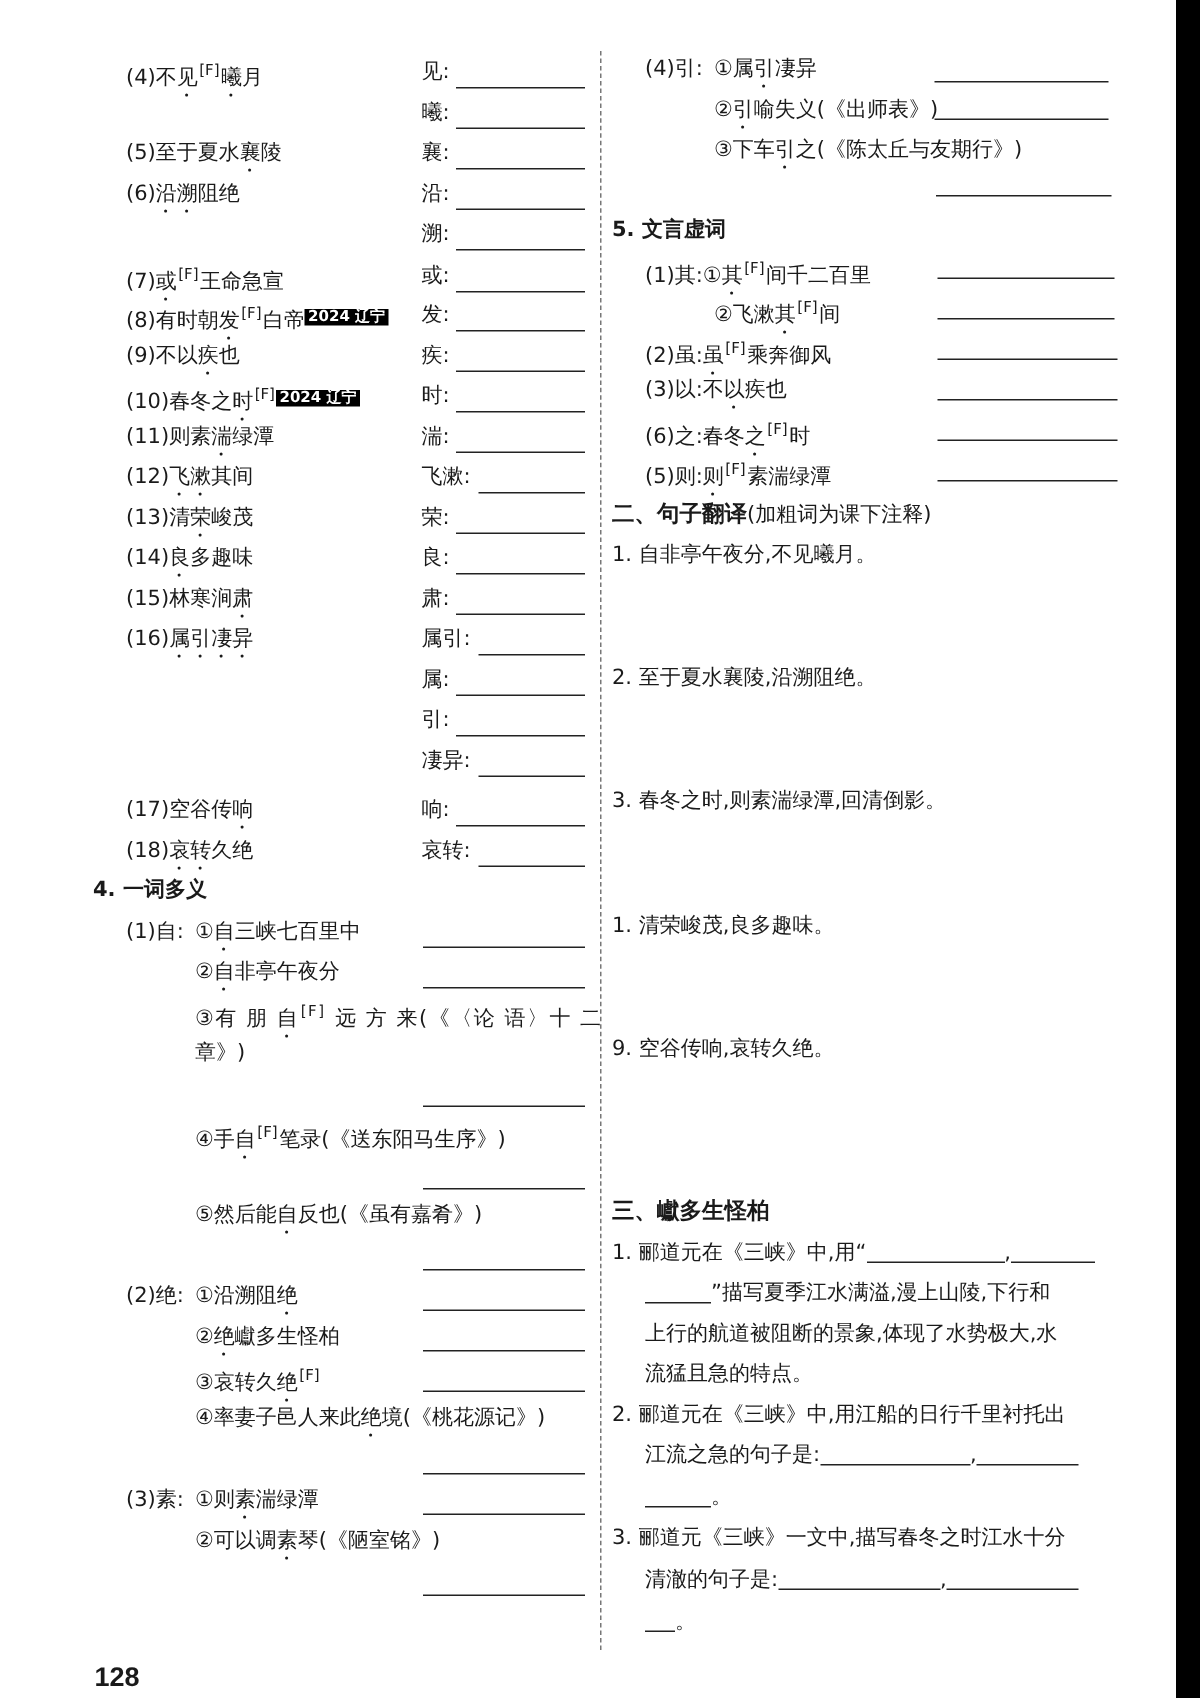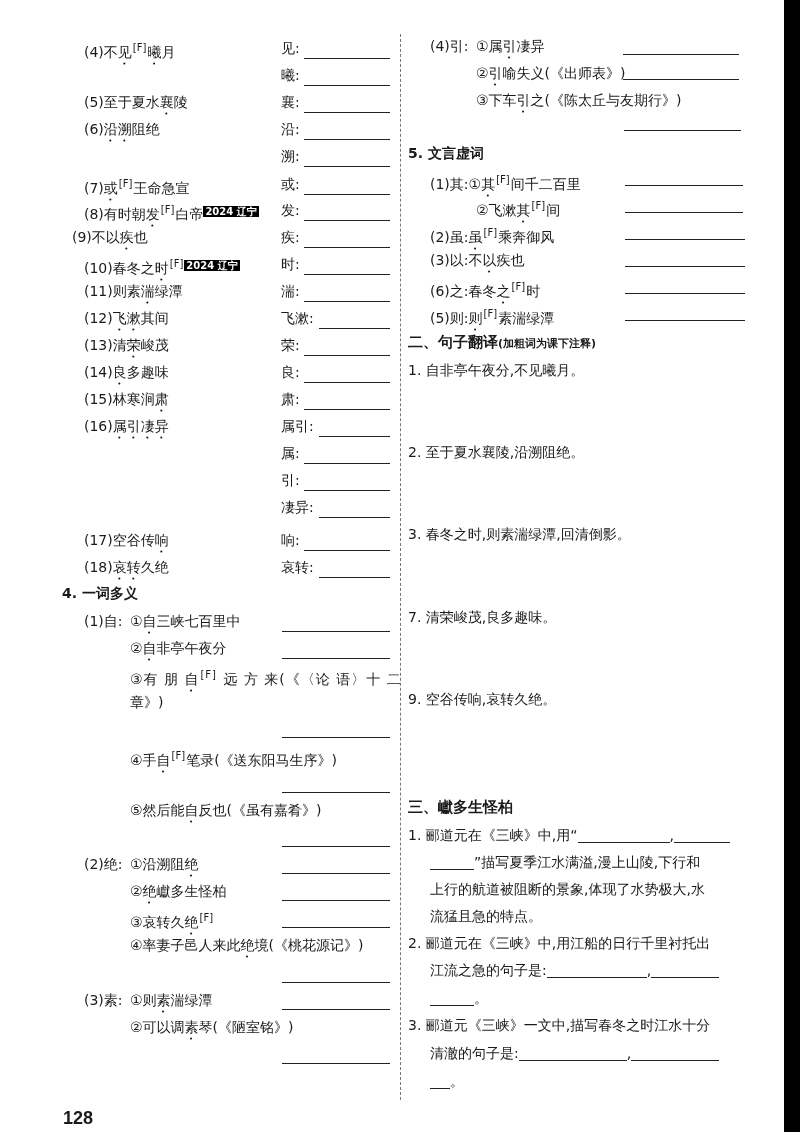--- a/index.html
+++ b/index.html
@@ -11,21 +11,21 @@
   }
   .band { position:absolute; left:784px; top:0; width:16px; height:1132px; background:#000; }
   .divider { position:absolute; left:400px; top:34px; height:1066px; border-left:1px dashed #777; }
   .abs { position:absolute; white-space:nowrap; line-height:20px; }
   .blank { position:absolute; height:0; border-bottom:1.3px solid #222; }
   .em { text-emphasis: dot; -webkit-text-emphasis: dot; text-emphasis-position: under; -webkit-text-emphasis-position: under; }
   sup.f { font-size:10px; vertical-align:6px; font-family:"DejaVu Sans", sans-serif; margin:0 1px; }
   .tag { background:#000; color:#fff; font-size:10px; padding:0 2px; vertical-align:4px; line-height:12px; font-weight:bold; }
   .h-sec { font-weight:bold; font-size:14px; }
   .h-big { font-weight:bold; font-size:15px; }
-  .note { font-size:11px; font-weight:bold; }
+  .note { font-size:14px; font-weight:normal; }
   .bold { font-weight:normal; }
   .pagenum { position:absolute; left:63px; top:1108px; font-weight:bold; font-size:18px; font-family:"Liberation Sans", sans-serif; }
   .ib { display:inline-block; border-bottom:1.3px solid #222; height:14px; vertical-align:-3px; }
 </style>
 </head>
 <body>
 
 <div class="band"></div>
 <div class="divider"></div>
 
@@ -48,21 +48,21 @@
   <div class="blank" style="left:304px;top:166px;width:86px"></div>
 
   <div class="abs" style="left:84px;top:174px"><span>(7)</span><span class="em">或</span><sup class="f">[F]</sup>王命急宣</div>
   <div class="abs" style="left:281px;top:174px">或:</div>
   <div class="blank" style="left:304px;top:194px;width:86px"></div>
 
   <div class="abs" style="left:84px;top:200px"><span>(8)</span>有时朝<span class="em">发</span><sup class="f">[F]</sup>白帝<span class="tag">2024 辽宁</span></div>
   <div class="abs" style="left:281px;top:200px">发:</div>
   <div class="blank" style="left:304px;top:220px;width:86px"></div>
 
-  <div class="abs" style="left:72px;top:227px"><span>(9)</span>不以<span class="em">疾</span>也</div>
+  <div class="abs" style="left:84px;top:227px"><span>(9)</span>不以<span class="em">疾</span>也</div>
   <div class="abs" style="left:281px;top:227px">疾:</div>
   <div class="blank" style="left:304px;top:247px;width:86px"></div>
 
   <div class="abs" style="left:84px;top:254px"><span>(10)</span>春冬之<span class="em">时</span><sup class="f">[F]</sup><span class="tag">2024 辽宁</span></div>
   <div class="abs" style="left:281px;top:254px">时:</div>
   <div class="blank" style="left:304px;top:274px;width:86px"></div>
 
   <div class="abs" style="left:84px;top:281px"><span>(11)</span>则素<span class="em">湍</span>绿潭</div>
   <div class="abs" style="left:281px;top:281px">湍:</div>
   <div class="blank" style="left:304px;top:301px;width:86px"></div>
@@ -165,21 +165,21 @@
   <div class="abs" style="left:430px;top:304px"><span>(5)则:</span><span class="em">则</span><sup class="f">[F]</sup><span>素湍绿潭</span></div>
   <div class="blank" style="left:625px;top:320px;width:120px"></div>
 </div>
 
 <div class="abs h-big" style="left:408px;top:332px"><span>二、句子翻译</span><span class="note">(加粗词为课下注释)</span></div>
 
 <div>
   <div class="abs bold" style="left:408px;top:360px">1. 自非亭午夜分,不见曦月。</div>
   <div class="abs" style="left:408px;top:442px">2. 至于夏水襄陵,沿溯阻绝。</div>
   <div class="abs" style="left:408px;top:524px">3. 春冬之时,则素湍绿潭,回清倒影。</div>
-  <div class="abs" style="left:408px;top:607px">7. 清荣峻茂,良多趣味。</div>
+  <div class="abs" style="left:408px;top:607px">1. 清荣峻茂,良多趣味。</div>
   <div class="abs" style="left:408px;top:689px">9. 空谷传响,哀转久绝。</div>
 </div>
 
 <div class="abs h-big" style="left:408px;top:797px">三、巘多生怪柏</div>
 
 <div>
   <div class="abs" style="left:408px;top:825px"><span>1. 郦道元在《三峡》中,用“</span><span class="ib" style="width:92px"></span><span>,</span><span class="ib" style="width:56px"></span></div>
   <div class="abs" style="left:430px;top:852px"><span class="ib" style="width:44px"></span><span>”描写夏季江水满溢,漫上山陵,下行和</span></div>
   <div class="abs" style="left:430px;top:879px">上行的航道被阻断的景象,体现了水势极大,水</div>
   <div class="abs" style="left:430px;top:906px">流猛且急的特点。</div>

